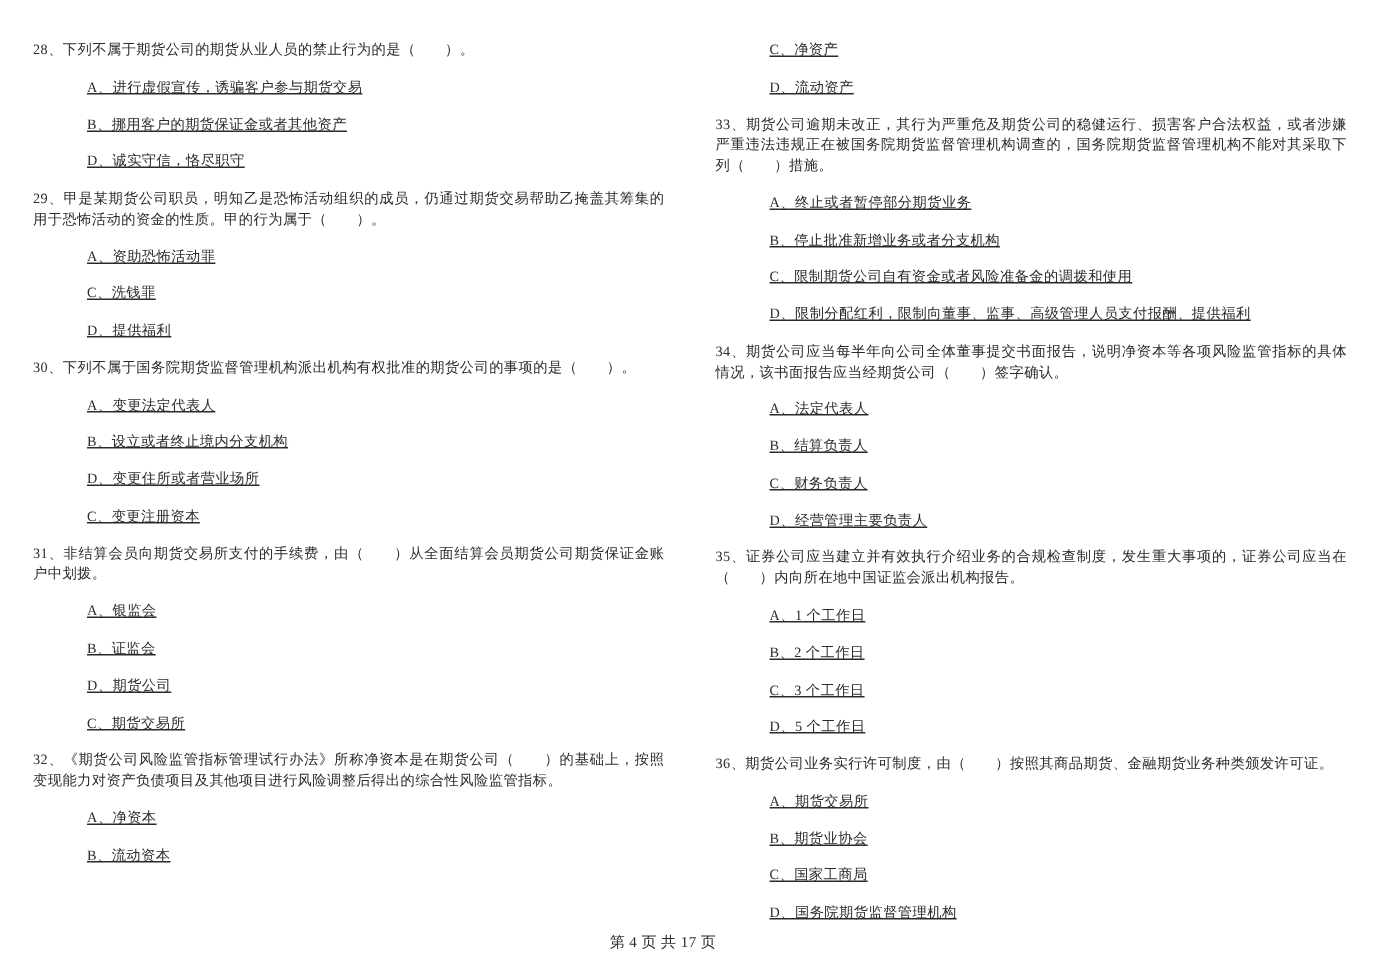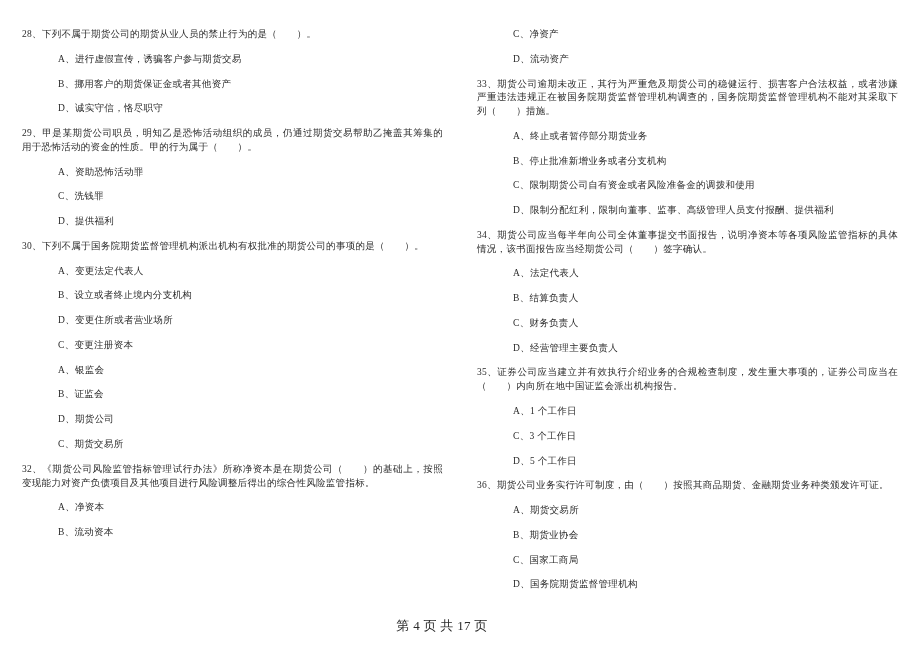--- a/index.html
+++ b/index.html
@@ -28,28 +28,29 @@
     flex: 1 1 0;
   }
   .qline {
     margin: 0 0 11px 0;
     text-align: justify;
     letter-spacing: 0.3px;
   }
   .opt {
     margin: 0 0 11px 36px;
     letter-spacing: 0.3px;
+    text-decoration: underline;
   }
   .footer {
     position: absolute;
     bottom: 14px;
     left: 0;
     width: 884px;
     text-align: center;
-    font-size: 13px;
+    font-size: 10px;
     letter-spacing: 0.3px;
     color: #2b2b2b;
   }
 </style>
 </head>
 <body>
 
 <div class="page">
   <div class="cols">
 
@@ -63,20 +64,21 @@
       <p class="opt">A、资助恐怖活动罪</p>
       <p class="opt">C、洗钱罪</p>
       <p class="opt">D、提供福利</p>
 
       <p class="qline">30、下列不属于国务院期货监督管理机构派出机构有权批准的期货公司的事项的是（　　）。</p>
       <p class="opt">A、变更法定代表人</p>
       <p class="opt">B、设立或者终止境内分支机构</p>
       <p class="opt">D、变更住所或者营业场所</p>
       <p class="opt">C、变更注册资本</p>
 
+      <p class="qline">31、非结算会员向期货交易所支付的手续费，由（　　）从全面结算会员期货公司期货保证金账户中划拨。</p>
       <p class="opt">A、银监会</p>
       <p class="opt">B、证监会</p>
       <p class="opt">D、期货公司</p>
       <p class="opt">C、期货交易所</p>
 
       <p class="qline">32、《期货公司风险监管指标管理试行办法》所称净资本是在期货公司（　　）的基础上，按照变现能力对资产负债项目及其他项目进行风险调整后得出的综合性风险监管指标。</p>
       <p class="opt">A、净资本</p>
       <p class="opt">B、流动资本</p>
     </div>
 
@@ -91,20 +93,21 @@
       <p class="opt">D、限制分配红利，限制向董事、监事、高级管理人员支付报酬、提供福利</p>
 
       <p class="qline">34、期货公司应当每半年向公司全体董事提交书面报告，说明净资本等各项风险监管指标的具体情况，该书面报告应当经期货公司（　　）签字确认。</p>
       <p class="opt">A、法定代表人</p>
       <p class="opt">B、结算负责人</p>
       <p class="opt">C、财务负责人</p>
       <p class="opt">D、经营管理主要负责人</p>
 
       <p class="qline">35、证券公司应当建立并有效执行介绍业务的合规检查制度，发生重大事项的，证券公司应当在（　　）内向所在地中国证监会派出机构报告。</p>
       <p class="opt">A、1 个工作日</p>
+      <p class="opt">B、2 个工作日</p>
       <p class="opt">C、3 个工作日</p>
       <p class="opt">D、5 个工作日</p>
 
       <p class="qline">36、期货公司业务实行许可制度，由（　　）按照其商品期货、金融期货业务种类颁发许可证。</p>
       <p class="opt">A、期货交易所</p>
       <p class="opt">B、期货业协会</p>
       <p class="opt">C、国家工商局</p>
       <p class="opt">D、国务院期货监督管理机构</p>
     </div>
 

